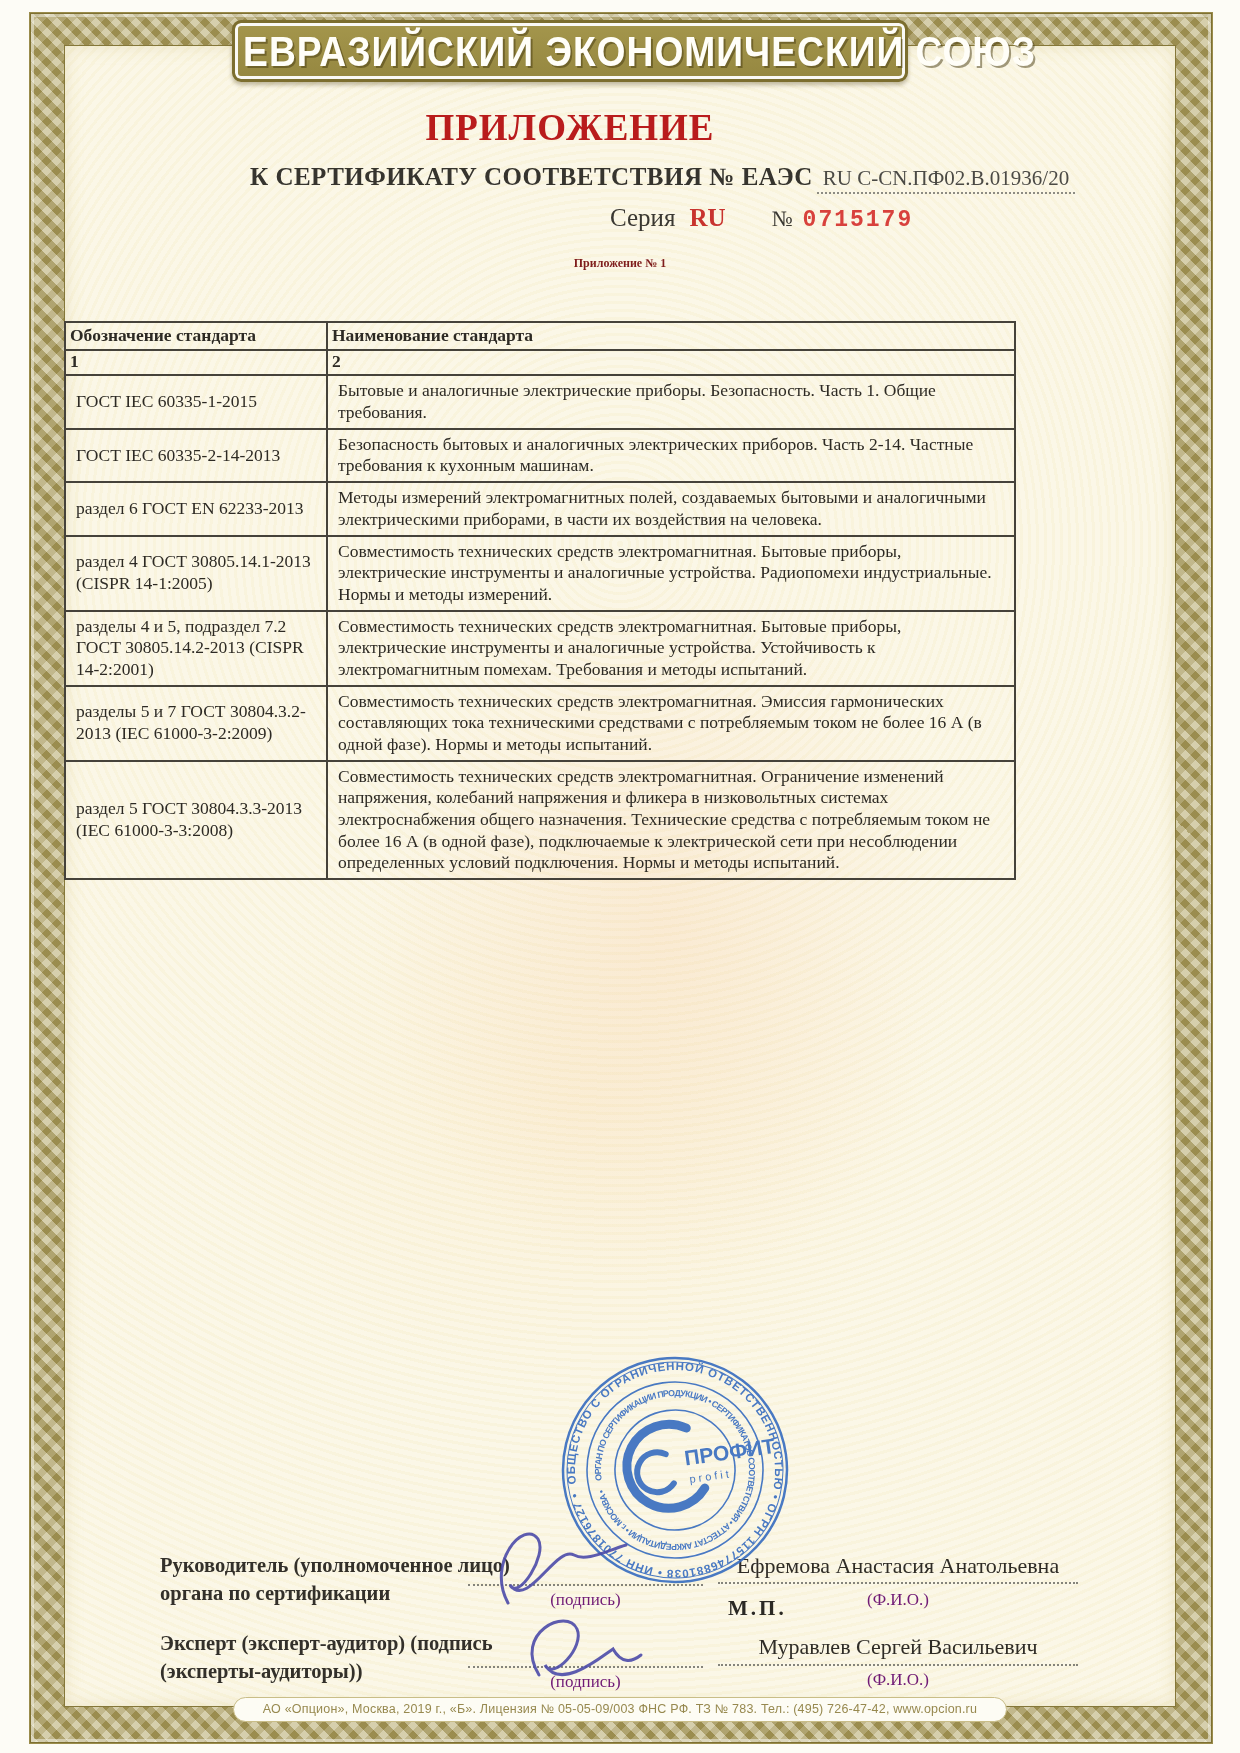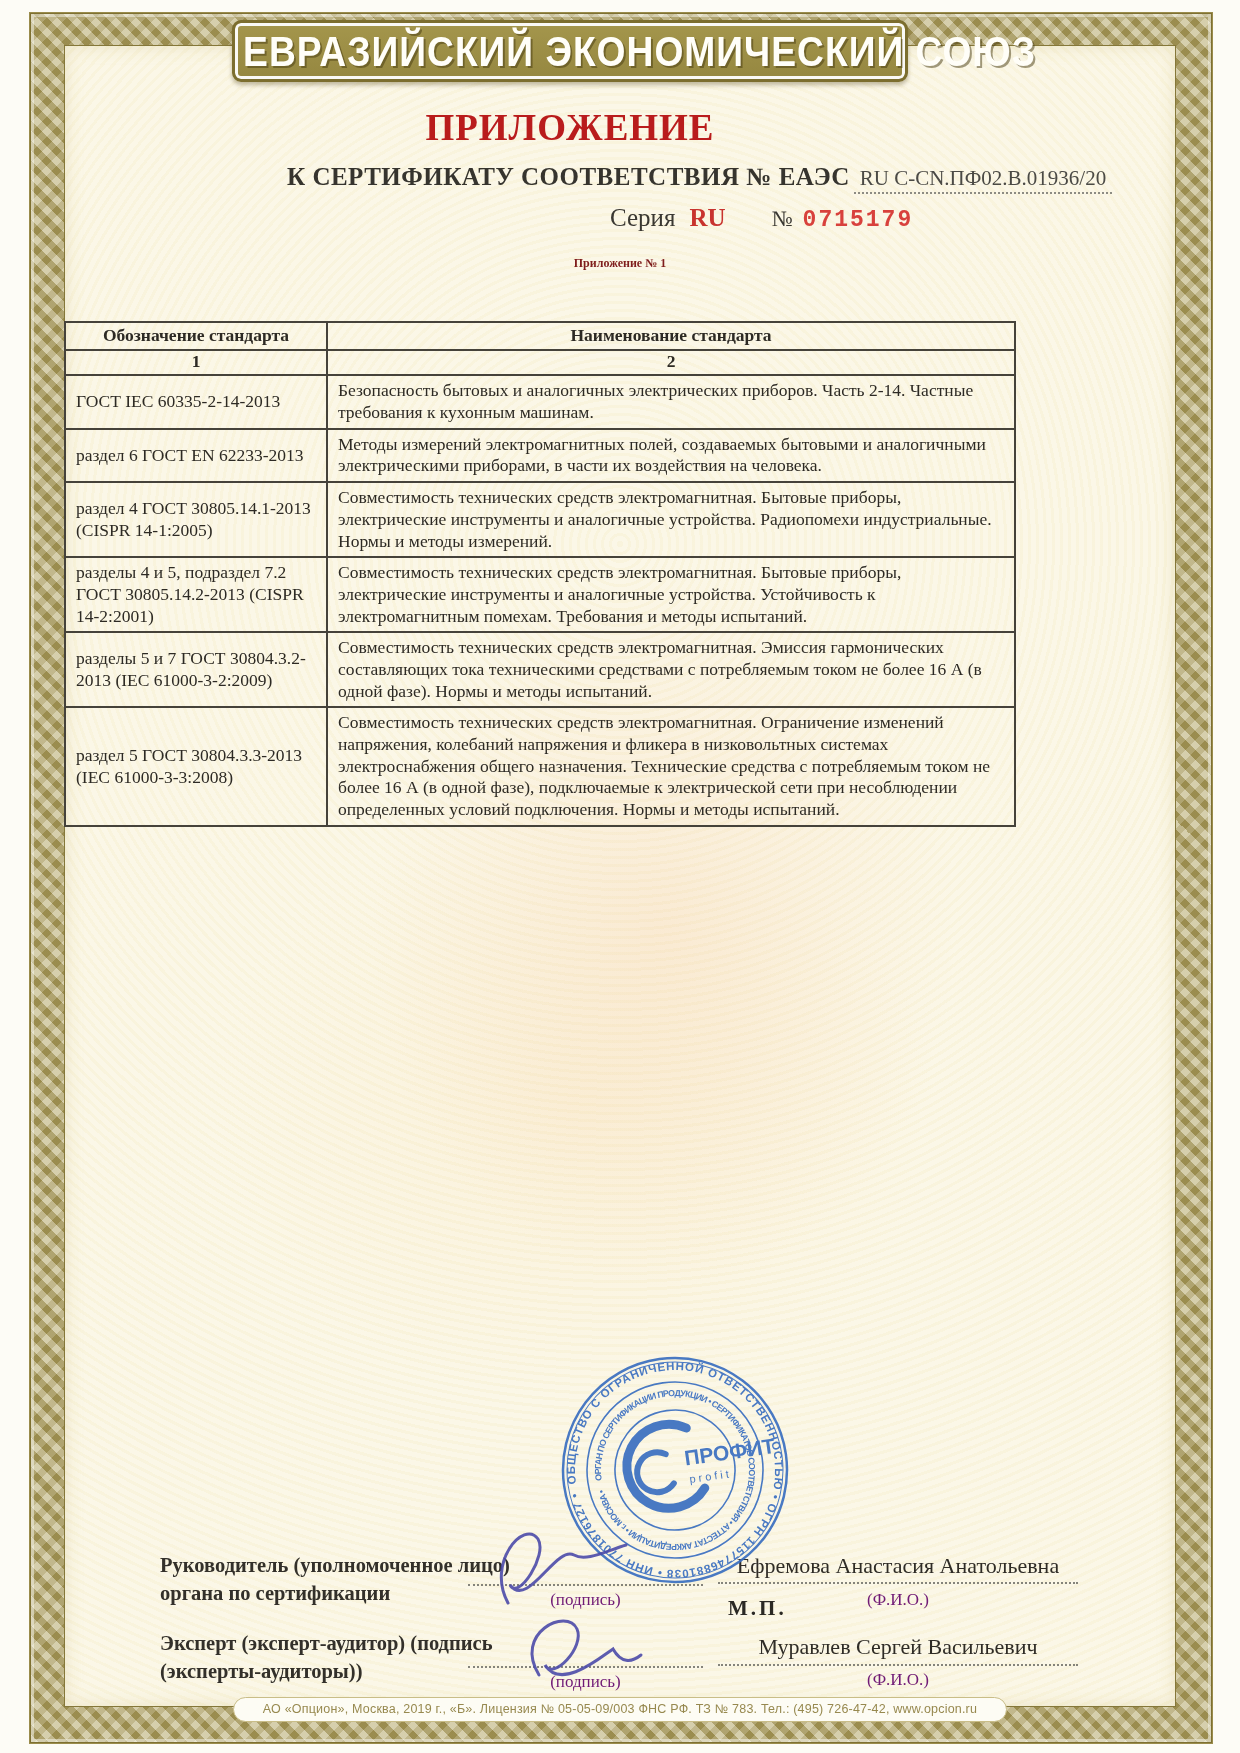--- a/index.html
+++ b/index.html
@@ -39,38 +39,38 @@
   }
   .banner span {
     font-family:"Liberation Sans","DejaVu Sans",sans-serif; font-weight:bold;
     font-size:38px; color:#fffef8; letter-spacing:1px; white-space:nowrap;
     transform:scale(.98,1.12); text-shadow:2px 2px 0 rgba(70,58,15,.5);
   }
 
   .doc-title { left:0; top:106px; width:1140px; text-align:center;
     font-size:37px; font-weight:bold; color:#b91c1c; letter-spacing:1px; }
 
-  .cert-line { left:250px; top:163px; width:900px; white-space:nowrap;margin-left:37px; }
+  .cert-line { left:250px; top:163px; width:900px; white-space:nowrap; }
   .cert-line .lbl { font-size:25px; font-weight:bold; color:#36342e; letter-spacing:.5px; }
   .cert-line .num { font-size:21px; color:#4b4a45; border-bottom:2px dotted #8d8c83; padding:0 6px 2px 6px; }
 
   .series-line { left:610px; top:204px; width:400px; white-space:nowrap; font-size:25px; color:#3a3832;}
   .series-line .ru { color:#c8332e; font-weight:bold; margin-left:14px; }
   .series-line .nosign { margin-left:46px; font-size:22px; }
   .series-line .serial { color:#d8413c; font-family:"Liberation Mono","DejaVu Sans Mono",monospace;
     font-weight:bold; font-size:23px; letter-spacing:2px; margin-left:10px; }
 
   .app-head { left:0; top:256px; width:1240px; text-align:center; font-size:12px; font-weight:bold; color:#7f1d1d; }
   .app-line { left:0; width:1240px; text-align:center; font-size:17.5px; font-weight:bold; color:#2e2b25; }
 
   table.std { position:absolute; left:64px; top:321px; width:952px;
     border-collapse:collapse; table-layout:fixed;
     font-size:17.5px; line-height:1.24; color:#2d2a24; }
   table.std th, table.std td { border:2px solid #45423a; }
-  table.std th { font-weight:bold; padding:2px 4px; text-align:center; }
+  table.std th { font-weight:bold; padding:2px 4px; text-align:left; }
   table.std td.c1 { width:262px; padding:4px 8px 4px 10px; vertical-align:middle; }
   table.std td.c2 { padding:4px 10px; vertical-align:top; }
   table.std tr.numrow th { padding:0 4px 2px 4px; }
 
   
   .sig-label { font-size:20.5px; font-weight:bold; color:#33302a; line-height:1.35; }
   .dotline { border-bottom:2px dotted #85847b; }
   .caption { font-size:17px; color:#701a75; text-align:center; }
   .fio-name { font-size:22px; color:#2f2c26; text-align:center; white-space:nowrap; }
   .mp { font-size:21px; font-weight:bold; letter-spacing:3px; color:#2b2924; z-index:9; }
@@ -113,20 +113,24 @@
 
   <table class="std">
     <tbody>
         <tr>
       <th style="width:262px">Обозначение стандарта</th>
       <th>Наименование стандарта</th>
     </tr>
     <tr class="numrow">
       <th>1</th>
       <th>2</th>
+    </tr>
+    <tr>
+      <td class="c1">ГОСТ IEC 60335-1-2015</td>
+      <td class="c2">Бытовые и аналогичные электрические приборы. Безопасность. Часть 1. Общие требования.</td>
     </tr>
     <tr>
       <td class="c1">ГОСТ IEC 60335-2-14-2013</td>
       <td class="c2">Безопасность бытовых и аналогичных электрических приборов. Часть 2-14. Частные требования к кухонным машинам.</td>
     </tr>
     <tr>
       <td class="c1">раздел 6 ГОСТ EN 62233-2013</td>
       <td class="c2">Методы измерений электромагнитных полей, создаваемых бытовыми и аналогичными электрическими приборами, в части их воздействия на человека.</td>
     </tr>
     <tr>

